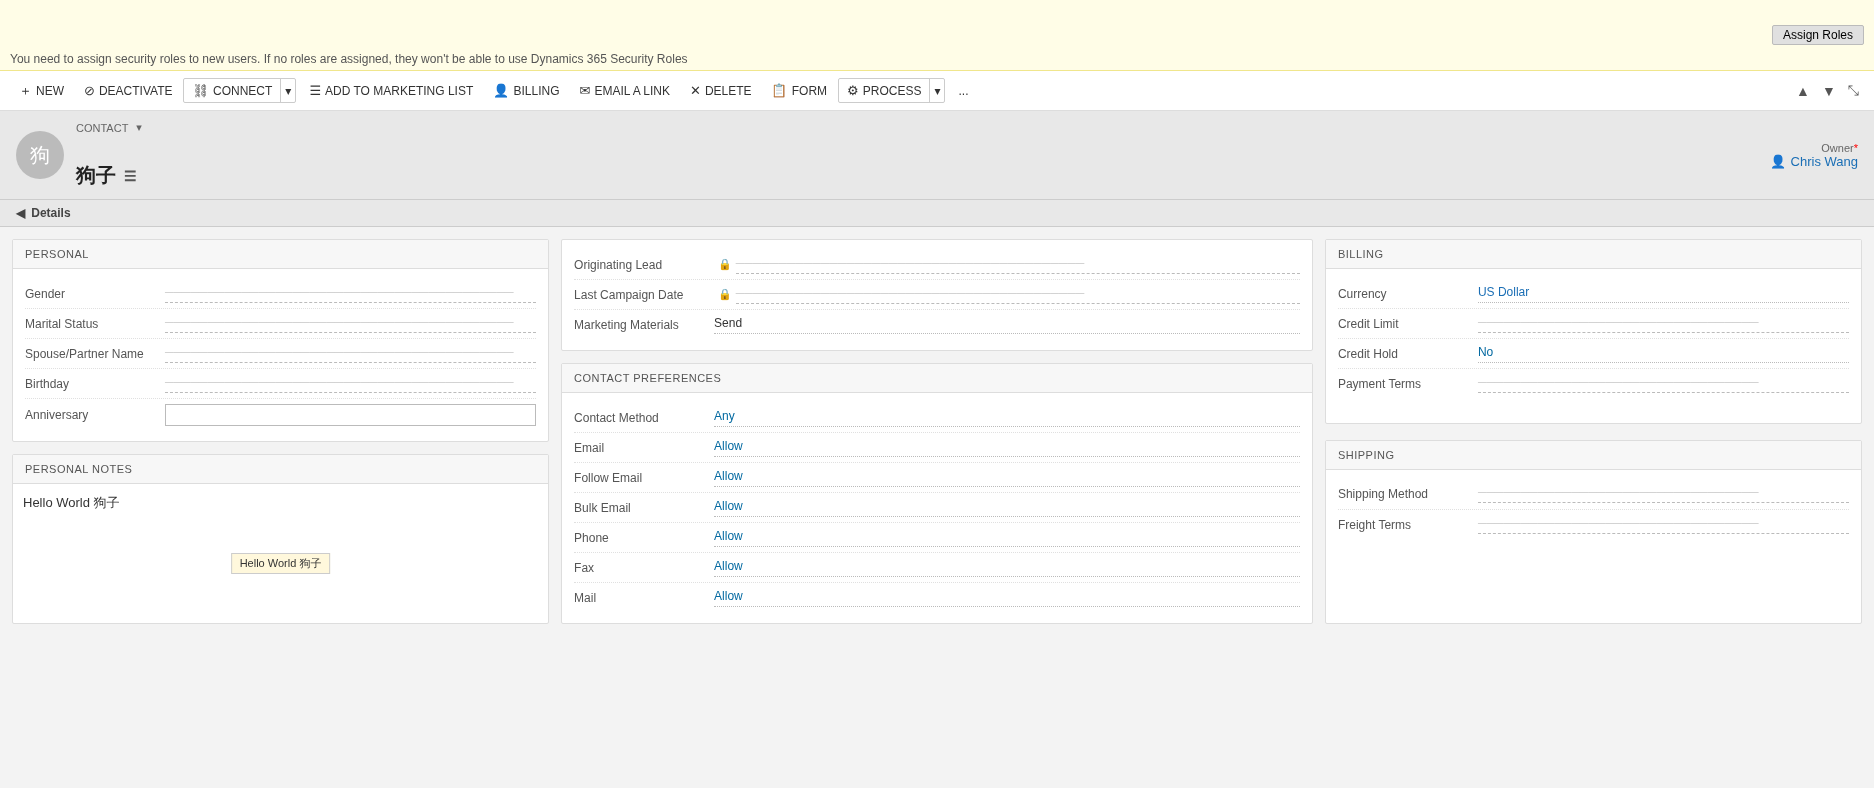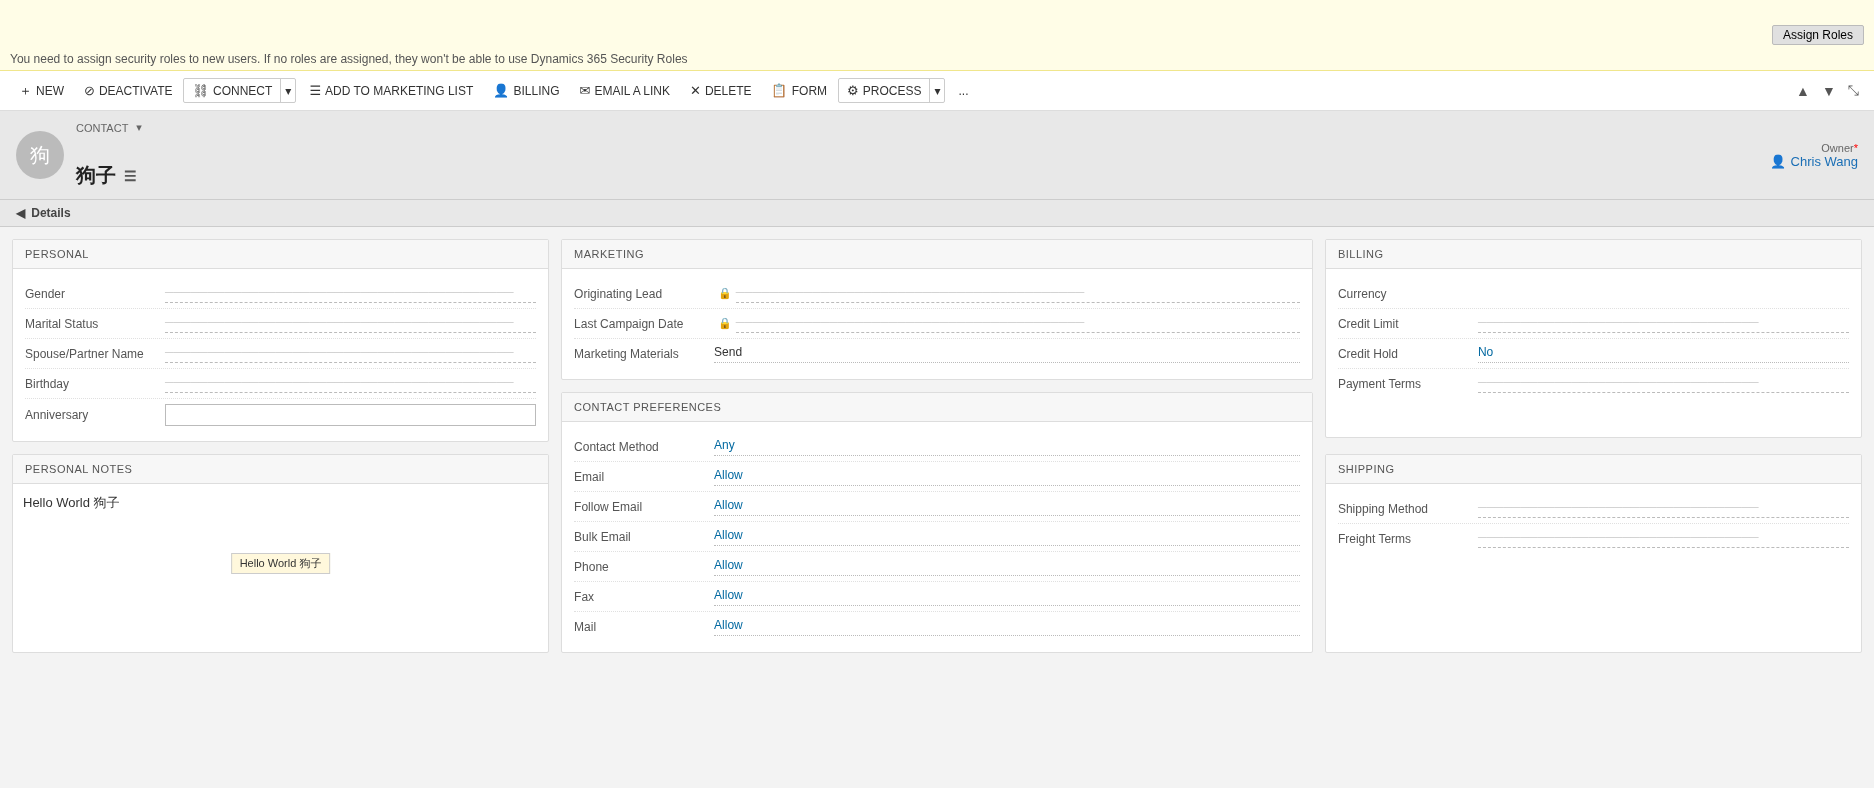--- a/index.html
+++ b/index.html
@@ -353,21 +353,20 @@
       <div class="notes-area">
         <span>Hello World 狗子</span>
         <div class="notes-tooltip">Hello World 狗子</div>
       </div>
     </div>
   </div>
 
   <div class="middle-panels">
 
     <div class="panel">
-      <div class="panel-header">MARKETING</div>
       <div class="panel-body">
         <div class="field-row">
           <div class="field-label">Originating Lead</div>
           <span class="lock-icon">🔒</span>
           <div class="field-value dashed">─────────────────────────────────────────</div>
         </div>
         <div class="field-row">
           <div class="field-label">Last Campaign Date</div>
           <span class="lock-icon">🔒</span>
           <div class="field-value dashed">─────────────────────────────────────────</div>
@@ -415,20 +414,21 @@
 
   </div>
 
   <div class="right-panels">
 
     <div class="panel">
       <div class="panel-header">BILLING</div>
       <div class="panel-body">
         <div class="field-row">
           <div class="field-label">Currency</div>
+          <div class="field-value field-value-link">US Dollar</div>
         </div>
         <div class="field-row">
           <div class="field-label">Credit Limit</div>
           <div class="field-value dashed">─────────────────────────────────</div>
         </div>
         <div class="field-row">
           <div class="field-label">Credit Hold</div>
           <div class="field-value">No</div>
         </div>
         <div class="field-row">

